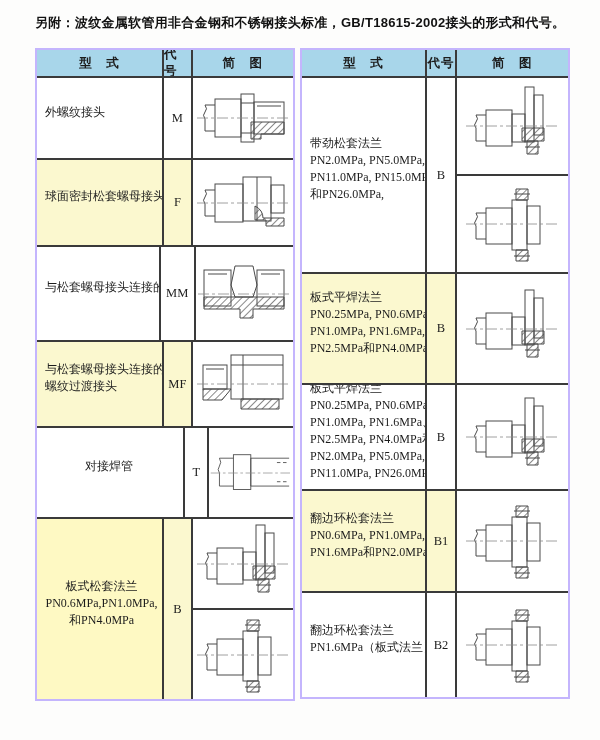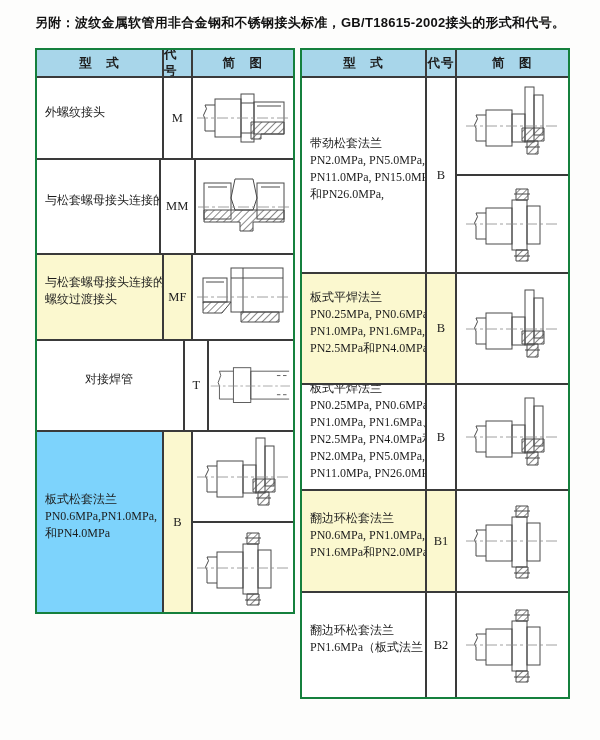--- a/index.html
+++ b/index.html
@@ -7,21 +7,21 @@
     width:600px;height:740px;position:relative;background:#fdfdfc;
     font-family:"Liberation Serif","DejaVu Serif",serif;
     color:#1c1c1c;overflow:hidden;
   }
   .title{
     position:absolute;left:35px;top:14px;width:560px;
     font-family:"Liberation Sans","DejaVu Sans",sans-serif;
     font-weight:bold;font-size:13px;letter-spacing:.3px;color:#111;
   }
   .gtable{
-    position:absolute;border:2px solid #15803d;background:#fff;
+    position:absolute;border:2px solid #c4b5fd;background:#fff;
     box-sizing:border-box;
   }
   .trow{display:flex;box-sizing:border-box;}
   .trow + .trow{border-top:2px solid #3a3a3a;}
   .cell{box-sizing:border-box;overflow:hidden;}
   .cell + .cell{border-left:2px solid #3a3a3a;}
   .hcell{
     display:flex;align-items:center;justify-content:center;
     font-weight:bold;font-size:12.5px;letter-spacing:1px;
   }
@@ -72,20 +72,39 @@
               <line x1="46" y1="28" x2="59" y2="28" stroke="#4a4a4a" stroke-width="1" fill="none"></line>
               <line x1="46" y1="58" x2="59" y2="58" stroke="#4a4a4a" stroke-width="1" fill="none"></line>
               <rect x="59" y="27" width="30" height="32" stroke="#4a4a4a" stroke-width="1" fill="none"></rect>
               <line x1="62" y1="31" x2="86" y2="31" stroke="#4a4a4a" stroke-width="1" fill="none"></line>
               <path d="M56 47 h33 v12 h-23 v5 h-10 z" fill="url(#hatch)" stroke="#4a4a4a" stroke-width="1"></path>
               <line x1="2" y1="43" x2="94" y2="43" stroke="#888" stroke-width="0.8" stroke-dasharray="11 3 3 3"></line>
             </svg>
           </div>
         </div>
       </div>
+      <div class="trow" style="height: 87px;">
+        <div class="cell type-cell" style="width: 127px; background: rgb(251, 248, 207);">
+          <div class="tline">球面密封松套螺母接头</div>
+        </div>
+        <div class="cell code-cell" style="width: 29px; background: rgb(251, 248, 207);">F</div>
+        <div class="cell diagram-cell" style="width: 104px;">
+          <div class="dwrap">
+            <svg width="96" height="86" viewBox="0 0 96 86">
+              <path d="M20 30 L10 30 q3 4 0 7 q-3 3 0 7 l0 12 l10 0" stroke="#4a4a4a" stroke-width="1" fill="none"></path>
+              <rect x="20" y="24" width="28" height="38" stroke="#4a4a4a" stroke-width="1" fill="none"></rect>
+              <rect x="48" y="17" width="28" height="44" stroke="#4a4a4a" stroke-width="1" fill="none"></rect>
+              <line x1="62" y1="17" x2="62" y2="61" stroke="#4a4a4a" stroke-width="1" fill="none"></line>
+              <rect x="76" y="25" width="13" height="28" stroke="#4a4a4a" stroke-width="1" fill="none"></rect>
+              <path d="M60 46 q8 4 8 12 h21 v8 h-18 v-6 h-11 z" fill="url(#hatch)" stroke="#4a4a4a" stroke-width="1"></path>
+              <line x1="2" y1="43" x2="94" y2="43" stroke="#888" stroke-width="0.8" stroke-dasharray="11 3 3 3"></line>
+            </svg>
+          </div>
+        </div>
+      </div>
       <div class="trow" style="height: 95px;">
         <div class="cell type-cell" style="width: 127px;">
           <div class="tline">与松套螺母接头连接的</div>
         </div>
         <div class="cell code-cell" style="width: 37px;">MM</div>
         <div class="cell diagram-cell" style="width: 104px;">
           <div class="dwrap">
             <svg width="96" height="86" viewBox="0 0 96 86">
               <rect x="8" y="19" width="27" height="36" stroke="#4a4a4a" stroke-width="1" fill="none"></rect>
               <line x1="12" y1="23" x2="31" y2="23" stroke="#4a4a4a" stroke-width="1" fill="none"></line>
@@ -131,21 +150,21 @@
               <rect x="28" y="22" width="20" height="40" stroke="#4a4a4a" stroke-width="1" fill="none"></rect>
               <path d="M48 26 h44 M48 58 h44 M48 26 v32" stroke="#4a4a4a" stroke-width="1" fill="none"></path>
               <line x1="78" y1="31" x2="92" y2="31" stroke="#4a4a4a" stroke-width="1" stroke-dasharray="4 3"></line>
               <line x1="78" y1="53" x2="92" y2="53" stroke="#4a4a4a" stroke-width="1" stroke-dasharray="4 3"></line>
               <line x1="2" y1="43" x2="94" y2="43" stroke="#888" stroke-width="0.8" stroke-dasharray="11 3 3 3"></line>
             </svg>
           </div>
         </div>
       </div>
       <div class="trow" style="height: 182px;">
-        <div class="cell type-cell" style="width: 127px; background: #7dd3fc;">
+        <div class="cell type-cell" style="width: 127px; background: #fef9c3; text-align: center;">
           <div class="tline">板式松套法兰</div>
           <div class="tline">PN0.6MPa,PN1.0MPa,</div>
           <div class="tline">和PN4.0MPa</div>
         </div>
         <div class="cell code-cell" style="width: 29px; background: rgb(251, 248, 207);">B</div>
         <div class="cell diagram-cell" style="width: 104px;">
           <div class="dwrap">
             <svg width="96" height="86" viewBox="0 0 96 86">
               <path d="M22 32 L12 32 q3 4 0 7 q-3 3 0 6 l0 13 l10 0" stroke="#4a4a4a" stroke-width="1" fill="none"></path>
               <rect x="22" y="27" width="26" height="36" stroke="#4a4a4a" stroke-width="1" fill="none"></rect>

